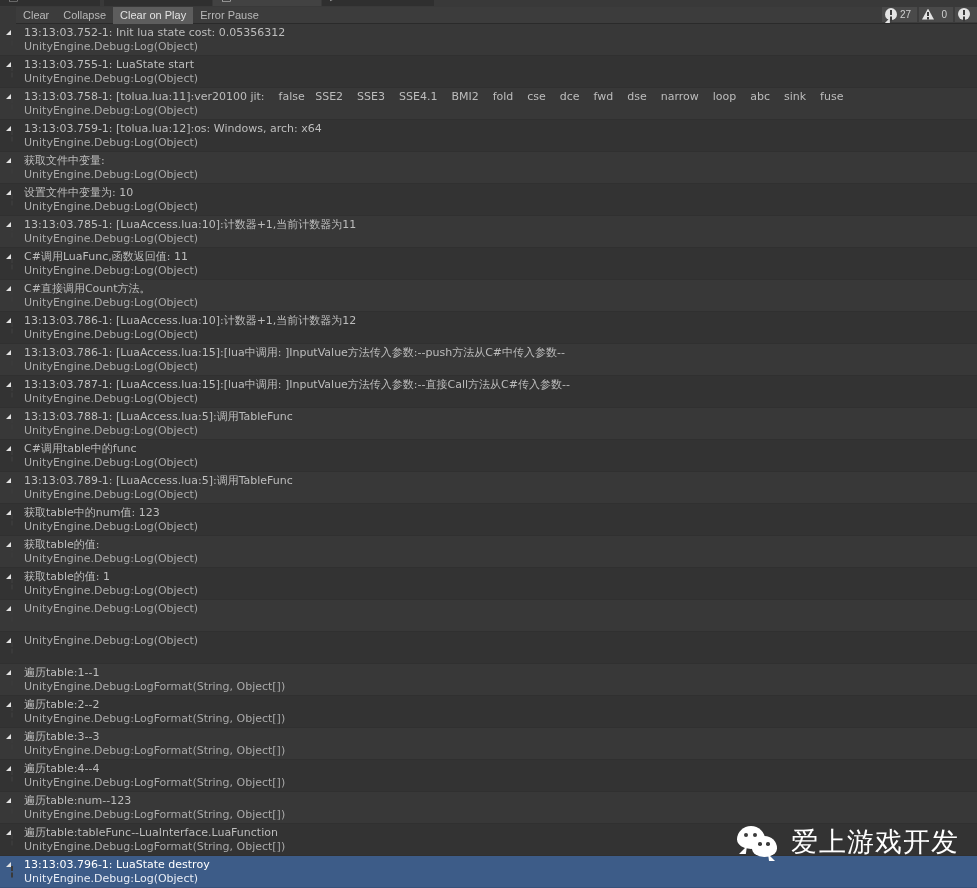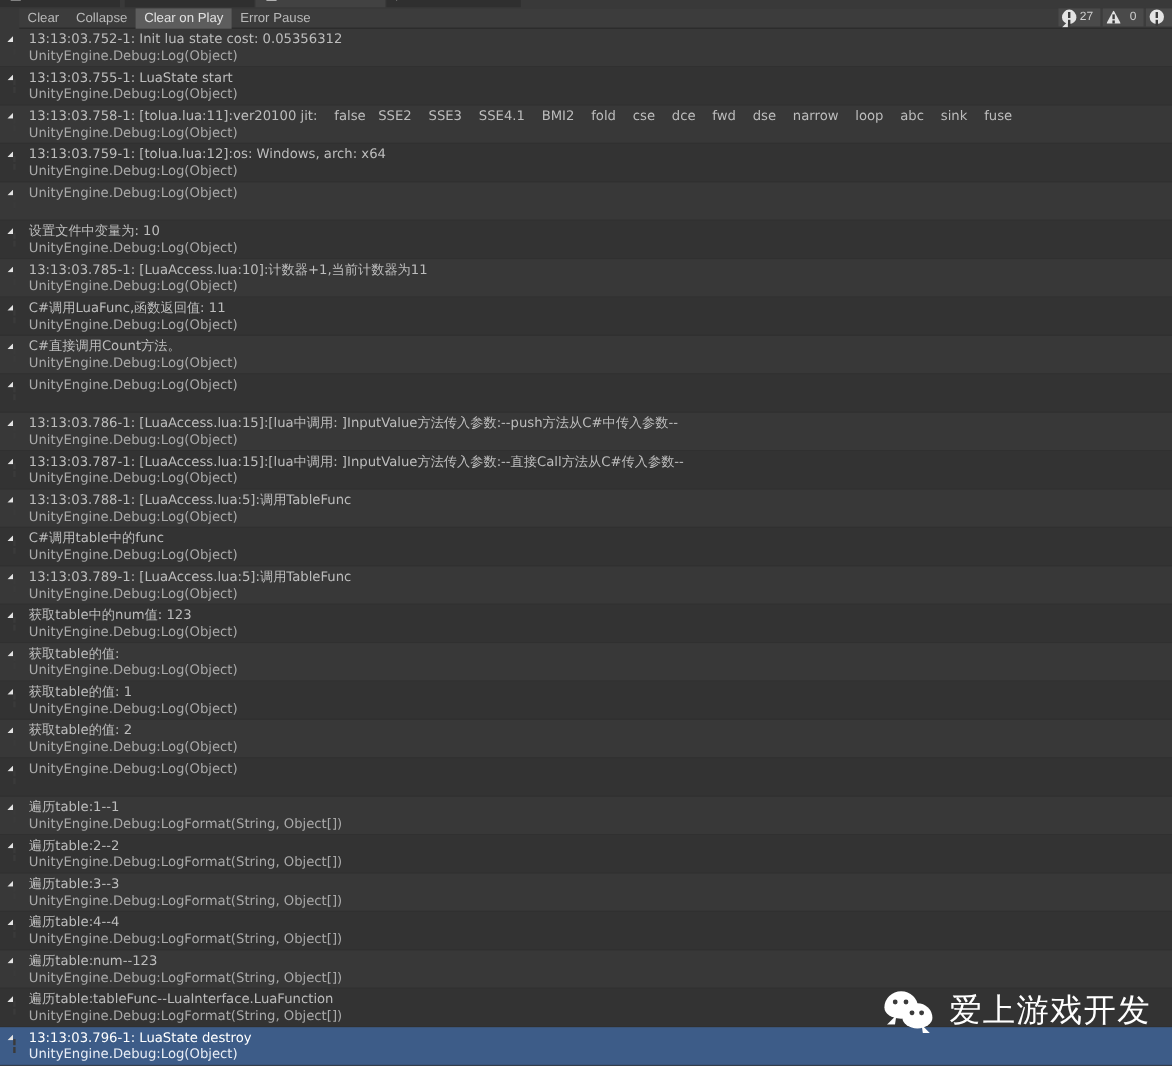--- a/index.html
+++ b/index.html
@@ -205,20 +205,21 @@
         <div class="l1">13:13:03.758-1: [tolua.lua:11]:ver20100 jit:    false   SSE2    SSE3    SSE4.1    BMI2    fold    cse    dce    fwd    dse    narrow    loop    abc    sink    fuse</div>
         <div class="l2">UnityEngine.Debug:Log(Object)</div>
       </div>
       <div class="logrow odd">
         <div class="rowicon"><span class="ico-log"></span></div>
         <div class="l1">13:13:03.759-1: [tolua.lua:12]:os: Windows, arch: x64</div>
         <div class="l2">UnityEngine.Debug:Log(Object)</div>
       </div>
       <div class="logrow even">
         <div class="rowicon"><span class="ico-log"></span></div>
+        <div class="l1">获取文件中变量:</div>
         <div class="l2">UnityEngine.Debug:Log(Object)</div>
       </div>
       <div class="logrow odd">
         <div class="rowicon"><span class="ico-log"></span></div>
         <div class="l1">设置文件中变量为: 10</div>
         <div class="l2">UnityEngine.Debug:Log(Object)</div>
       </div>
       <div class="logrow even">
         <div class="rowicon"><span class="ico-log"></span></div>
         <div class="l1">13:13:03.785-1: [LuaAccess.lua:10]:计数器+1,当前计数器为11</div>
@@ -229,20 +230,21 @@
         <div class="l1">C#调用LuaFunc,函数返回值: 11</div>
         <div class="l2">UnityEngine.Debug:Log(Object)</div>
       </div>
       <div class="logrow even">
         <div class="rowicon"><span class="ico-log"></span></div>
         <div class="l1">C#直接调用Count方法。</div>
         <div class="l2">UnityEngine.Debug:Log(Object)</div>
       </div>
       <div class="logrow odd">
         <div class="rowicon"><span class="ico-log"></span></div>
+        <div class="l1">13:13:03.786-1: [LuaAccess.lua:10]:计数器+1,当前计数器为12</div>
         <div class="l2">UnityEngine.Debug:Log(Object)</div>
       </div>
       <div class="logrow even">
         <div class="rowicon"><span class="ico-log"></span></div>
         <div class="l1">13:13:03.786-1: [LuaAccess.lua:15]:[lua中调用: ]InputValue方法传入参数:--push方法从C#中传入参数--</div>
         <div class="l2">UnityEngine.Debug:Log(Object)</div>
       </div>
       <div class="logrow odd">
         <div class="rowicon"><span class="ico-log"></span></div>
         <div class="l1">13:13:03.787-1: [LuaAccess.lua:15]:[lua中调用: ]InputValue方法传入参数:--直接Call方法从C#传入参数--</div>
@@ -273,21 +275,20 @@
         <div class="l1">获取table的值:</div>
         <div class="l2">UnityEngine.Debug:Log(Object)</div>
       </div>
       <div class="logrow odd">
         <div class="rowicon"><span class="ico-log"></span></div>
         <div class="l1">获取table的值: 1</div>
         <div class="l2">UnityEngine.Debug:Log(Object)</div>
       </div>
       <div class="logrow even">
         <div class="rowicon"><span class="ico-log"></span></div>
-        <div class="l1">获取table的值: 2</div>
         <div class="l2">UnityEngine.Debug:Log(Object)</div>
       </div>
       <div class="logrow odd">
         <div class="rowicon"><span class="ico-log"></span></div>
         <div class="l2">UnityEngine.Debug:Log(Object)</div>
       </div>
       <div class="logrow even">
         <div class="rowicon"><span class="ico-log"></span></div>
         <div class="l1">遍历table:1--1</div>
         <div class="l2">UnityEngine.Debug:LogFormat(String, Object[])</div>

